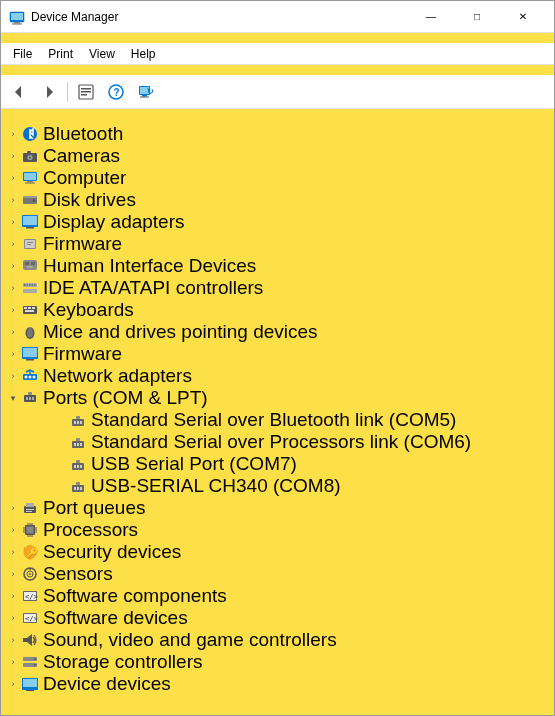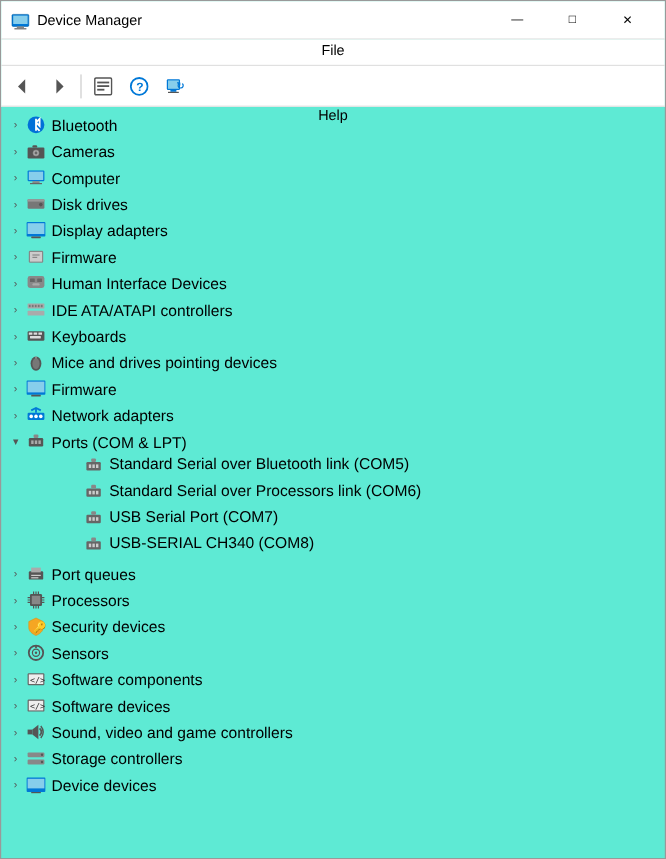--- a/index.html
+++ b/index.html
@@ -7,24 +7,25 @@
       font-family: 'Segoe UI', Tahoma, sans-serif;
       font-size: 13px;
       background: #f0f0f0;
       width: 555px;
       height: 716px;
       overflow: hidden;
     }
     .window {
       width: 555px;
       height: 716px;
-      background: #5eead4;
+      background: #fde047;
       border: 1px solid #999;
       display: flex;
       flex-direction: column;
+      gap: 10px;
     }
     
     .title-bar {
       height: 32px;
       background: #ffffff;
       display: flex;
       align-items: center;
       padding: 0 8px;
       border-bottom: 1px solid #e0e0e0;
       flex-shrink: 0;
@@ -58,21 +59,20 @@
     }
     
     .menu-bar {
       height: 22px;
       background: #ffffff;
       display: flex;
       align-items: center;
       padding: 0 4px;
       border-bottom: 1px solid #e0e0e0;
       flex-shrink: 0;
-      flex-direction: column;
     }
     .menu-item {
       padding: 2px 8px;
       font-size: 12px;
       cursor: pointer;
       color: #000;
     }
     
     .toolbar {
       height: 34px;
@@ -140,27 +140,27 @@
     .item-icon {
       width: 18px;
       height: 18px;
       margin-right: 4px;
       display: flex;
       align-items: center;
       justify-content: center;
       flex-shrink: 0;
     }
     .item-label {
-      font-size: 13px;
+      font-size: 19px;
       color: #000;
     }
     
     .tree-sub-item {
       display: flex;
-      align-items: flex-start;
+      align-items: flex-end;
       height: 22px;
       padding-left: 52px;
       cursor: pointer;
       white-space: nowrap;
     }
 
     
     .svg-icon { width: 16px; height: 16px; }
   </style>
 </head>

